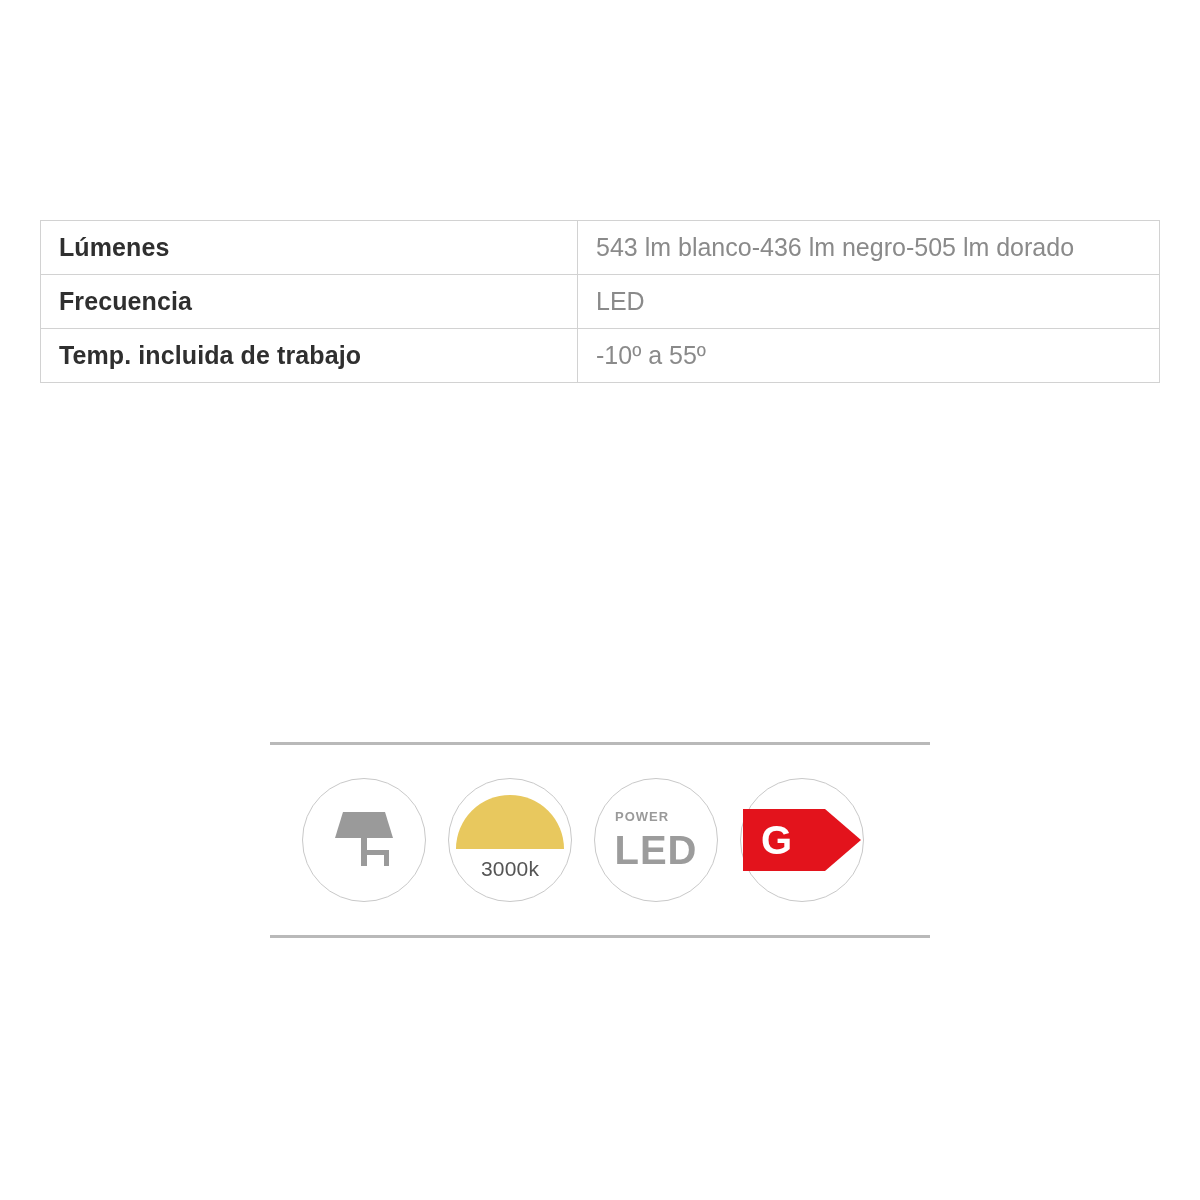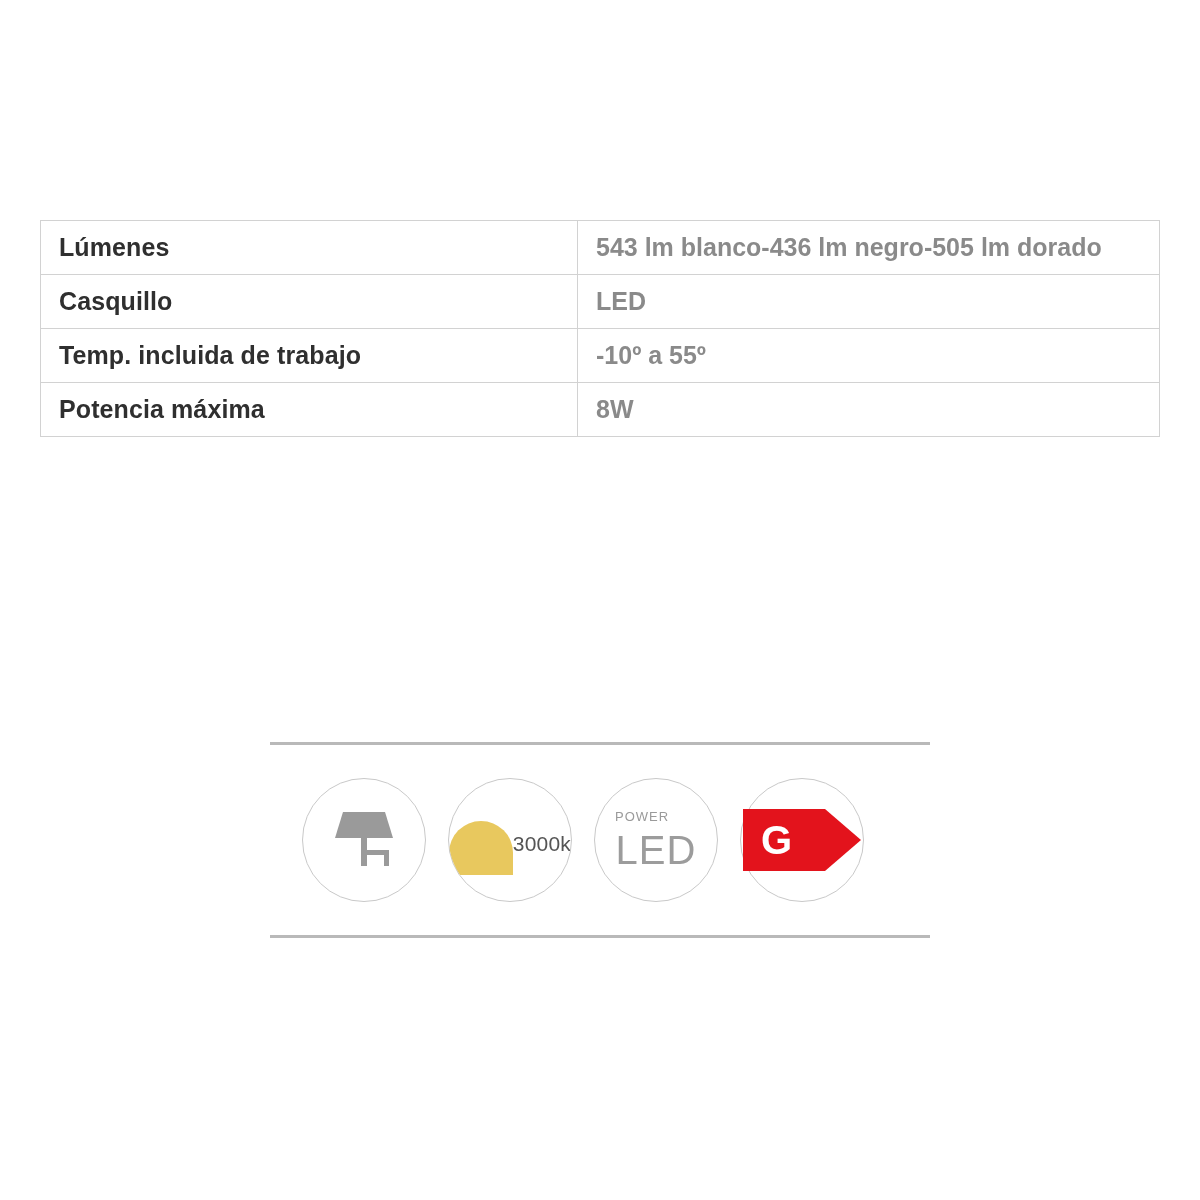--- a/index.html
+++ b/index.html
@@ -43,21 +43,21 @@
     line-height: 1.1;
   }
   .spec-table td.label {
     width: 500px;
     color: #2f2f2f;
     font-weight: 600;
     letter-spacing: 0.1px;
   }
   .spec-table td.value {
     color: #8a8a8a;
-    font-weight: 700;
+    font-weight: 400;
   }
 
   
   .badge-strip {
     position: absolute;
     left: 270px;
     top: 742px;
     width: 660px;
   }
   .strip-rule {
@@ -85,40 +85,40 @@
     position: relative;
     background: #fff;
     flex: none;
   }
 
   
   .lamp-svg { display: block; }
 
   
   .badge-kelvin {
-    flex-direction: row;
+    flex-direction: column;
     justify-content: flex-start;
     overflow: hidden;
   }
   .dome {
     width: 108px;
     height: 54px;
     margin-top: 16px;
     border-radius: 54px 54px 0 0;
     background: #e8c85e;
   }
   .kelvin-text {
     font-size: 21px;
     color: #555;
     margin-top: 8px;
     letter-spacing: 0.2px;
   }
 
   
-  .badge-led { flex-direction: column; }
+  .badge-led { flex-direction: column; font-weight: bold; }
   .led-power {
     position: absolute;
     top: 30px;
     left: 20px;
     font-size: 13px;
     color: #9a9a9a;
     letter-spacing: 1px;
   }
   .led-text {
     font-size: 40px;
@@ -166,30 +166,26 @@
 
 <div class="sheet">
 
   <table class="spec-table">
     <tbody>
       <tr>
         <td class="label">Lúmenes</td>
         <td class="value">543 lm blanco-436 lm negro-505 lm dorado</td>
       </tr>
       <tr>
-        <td class="label">Casquillo</td>
+        <td class="label">Frecuencia</td>
         <td class="value">LED</td>
       </tr>
       <tr>
         <td class="label">Temp. incluida de trabajo</td>
         <td class="value">-10º a 55º</td>
-      </tr>
-      <tr>
-        <td class="label">Potencia máxima</td>
-        <td class="value">8W</td>
       </tr>
     </tbody>
   </table>
 
   <div class="badge-strip">
     <div class="strip-rule"></div>
 
     <div class="badges">
 
       <div class="badge">

